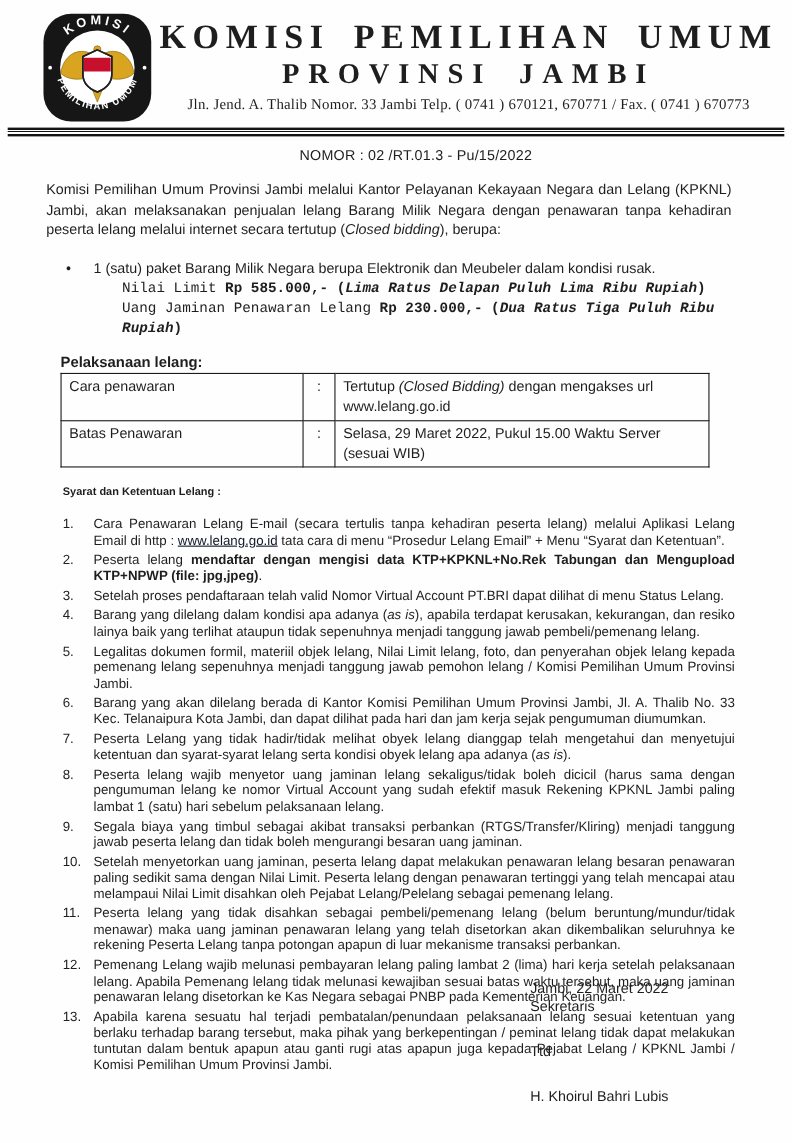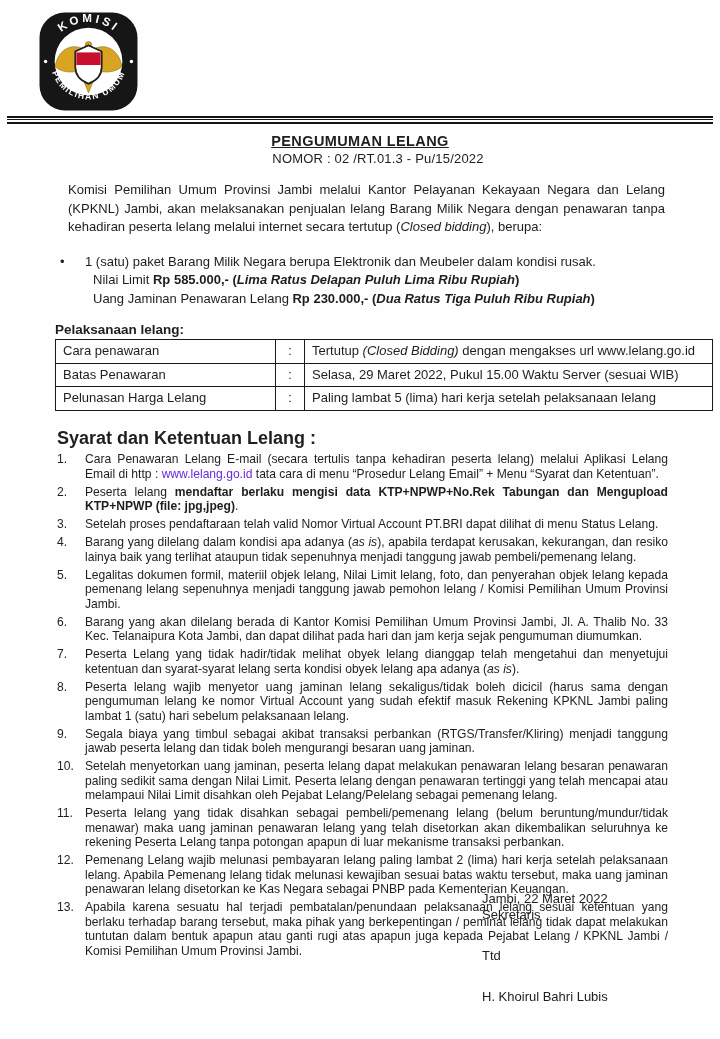--- a/index.html
+++ b/index.html
@@ -14,44 +14,44 @@
   .org1{font-size:31px;font-weight:bold;letter-spacing:6px;word-spacing:8px;line-height:1.05;margin-top:6px;white-space:nowrap;}
   .org2{font-size:26px;font-weight:bold;letter-spacing:8px;word-spacing:10px;line-height:1.1;margin-top:2px;}
   .addr{font-size:13.5px;margin-top:6px;letter-spacing:0.2px;}
   .rule{margin:4px 7px 0 7px;height:8px;
     background:linear-gradient(#141414 0 2px,transparent 2px 3px,#141414 3px 4px,transparent 4px 6px,#141414 6px 8px);}
   
   .doc-title{ text-align:center;margin-top:9px;}
   .doc-title .t1{font-size:14.5px;font-weight:bold;text-decoration:underline;letter-spacing:0.4px;}
   .doc-title .t2{font-size:13px;margin-top:2px;letter-spacing:0.2px;margin-left:36px;}
   
-  .intro{margin:15px 55px 0 68px;font-size:13px;line-height:1.44;text-align:justify;}
+  .intro{margin:15px 55px 0 42px;font-size:13px;line-height:1.44;text-align:justify;}
   
   .item{margin:16px 55px 0 60px;font-size:13px;line-height:1.4;}
   .item .l1{display:flex;}
   .item .marker{width:25px;flex:0 0 25px;}
-  .item .sub{margin-left:33px;}
+  .item .sub{margin-left:51px;font-family:Liberation Mono, monospace;}
   
   .tbl-heading{margin:14px 0 2px 55px;font-size:13.5px;font-weight:bold;}
-  table.exec{border-collapse:collapse;margin-left:55px;width:658px;table-layout:fixed;border-radius:18px;}
+  table.exec{border-collapse:collapse;margin-left:55px;width:590px;table-layout:fixed;border-radius:18px;}
   table.exec td{border:1.5px solid #1a1a1a;font-size:13px;padding:2px 7px;vertical-align:top;line-height:1.45;}
   td.c-label{width:205px;}
   td.c-sep{width:14px;text-align:center;padding:2px 2px;}
   
-  .terms-heading{margin:17px 0 3px 57px;font-size:18px;font-weight:bold;}
+  .terms-heading{margin:17px 0 16px 57px;font-size:10px;font-weight:bold;}
   ol.terms{list-style:none;margin:0 52px 0 57px;padding:0;font-size:12.1px;line-height:1.2;}
   li.term{display:flex;margin-bottom:3.5px;}
   .t-num{flex:0 0 28px;}
   .t-body{flex:1;text-align:justify;}
   
   .sg-n{}
   .sg-b{font-weight:bold;}
   .sg-i{font-style:italic;}
   .sg-bi{font-weight:bold;font-style:italic;}
-  .sg-link{color:#6d28d9;cursor:pointer;}
+  .sg-link{color:#0f172a;text-decoration:underline;cursor:pointer;}
   
   .sign{position:absolute;left:482px;top:891px;font-size:13px;line-height:1.25;}
   .sign .gap1{height:24px;}
   .sign .gap2{height:25px;}
 </style>
 </head>
 <body>
 
 <div class="page">
 
@@ -75,26 +75,30 @@
       <g>
         <path d="M17,55 C20,36 36,31 47,39 L45,58 C34,62 23,61 17,55 Z" fill="#d9a520" stroke="#8a6a10" stroke-width="0.6"></path>
         <path d="M83,55 C80,36 64,31 53,39 L55,58 C66,62 77,61 83,55 Z" fill="#d9a520" stroke="#8a6a10" stroke-width="0.6"></path>
         <circle cx="50" cy="33.5" r="3.2" fill="#d9a520" stroke="#8a6a10" stroke-width="0.6"></circle>
         <path d="M46,71 L50,81 L54,71 Z" fill="#d9a520" stroke="#8a6a10" stroke-width="0.6"></path>
         <path d="M50,34 L63,40 L63,56 Q63,67 50,72 Q37,67 37,56 L37,40 Z" fill="#ffffff" stroke="#222222" stroke-width="1.4"></path>
         <path d="M38,41 L62,41 L62,53.5 L38,53.5 Z" fill="#c8102e"></path>
         <path d="M50,34 L63,40 L63,56 Q63,67 50,72 Q37,67 37,56 L37,40 Z" fill="none" stroke="#222222" stroke-width="1.4"></path>
       </g>
     </svg>
+    <div class="header-text">
+      <div class="org1">KOMISI PEMILIHAN UMUM</div>
+      <div class="org2">PROVINSI JAMBI</div>
+      <div class="addr">Jln. Jend. A. Thalib Nomor. 33 Jambi Telp. ( 0741 ) 670121, 670771 / Fax. ( 0741 ) 670773</div>
+    </div>
   </div>
 
   <div class="rule"></div>
 
   <div class="doc-title">
-    <div class="t1">PENGUMUMAN LELANG</div>
     <div class="t2">NOMOR : 02 /RT.01.3 - Pu/15/2022</div>
   </div>
 
   <div class="intro"><span class="sg-n">Komisi Pemilihan Umum Provinsi Jambi melalui Kantor Pelayanan Kekayaan Negara dan Lelang (KPKNL) Jambi, akan melaksanakan penjualan lelang Barang Milik Negara dengan penawaran tanpa kehadiran peserta lelang melalui internet secara tertutup (</span><span class="sg-i">Closed bidding</span><span class="sg-n">), berupa:</span></div>
 
   <div class="item">
     <div class="l1">
       <span class="marker">•</span>
       <span>1 (satu) paket Barang Milik Negara berupa Elektronik dan Meubeler dalam kondisi rusak.</span>
     </div>
@@ -112,39 +116,32 @@
             <div class="val-line"><span class="sg-n">Tertutup </span><span class="sg-i">(Closed Bidding)</span><span class="sg-n"> dengan mengakses url www.lelang.go.id</span></div>
           </td>
         </tr>
         <tr>
           <td class="c-label">Batas Penawaran</td>
           <td class="c-sep">:</td>
           <td class="c-val">
             <div class="val-line"><span class="sg-n">Selasa, 29 Maret 2022, Pukul 15.00 Waktu Server (sesuai WIB)</span></div>
           </td>
         </tr>
-        <tr>
-          <td class="c-label">Pelunasan Harga Lelang</td>
-          <td class="c-sep">:</td>
-          <td class="c-val">
-            <div class="val-line"><span class="sg-n">Paling lambat 5 (lima) hari kerja setelah pelaksanaan lelang</span></div>
-          </td>
-        </tr>
       </tbody>
   </table>
 
   <div class="terms-heading">Syarat dan Ketentuan Lelang :</div>
   <ol class="terms">
       <li class="term">
         <span class="t-num">1.</span>
         <div class="t-body"><span class="sg-n">Cara Penawaran Lelang E-mail (secara tertulis tanpa kehadiran peserta lelang) melalui Aplikasi Lelang Email di http : </span><span class="sg-link">www.lelang.go.id</span><span class="sg-n"> tata cara di menu “Prosedur Lelang Email” + Menu “Syarat dan Ketentuan”.</span></div>
       </li>
       <li class="term">
         <span class="t-num">2.</span>
-        <div class="t-body"><span class="sg-n">Peserta lelang </span><span class="sg-b">mendaftar berlaku mengisi data KTP+NPWP+No.Rek Tabungan dan Mengupload KTP+NPWP (file: jpg,jpeg)</span><span class="sg-n">.</span></div>
+        <div class="t-body"><span class="sg-n">Peserta lelang </span><span class="sg-b">mendaftar dengan mengisi data KTP+KPKNL+No.Rek Tabungan dan Mengupload KTP+NPWP (file: jpg,jpeg)</span><span class="sg-n">.</span></div>
       </li>
       <li class="term">
         <span class="t-num">3.</span>
         <div class="t-body"><span class="sg-n">Setelah proses pendaftaraan telah valid Nomor Virtual Account PT.BRI dapat dilihat di menu Status Lelang.</span></div>
       </li>
       <li class="term">
         <span class="t-num">4.</span>
         <div class="t-body"><span class="sg-n">Barang yang dilelang dalam kondisi apa adanya (</span><span class="sg-i">as is</span><span class="sg-n">), apabila terdapat kerusakan, kekurangan, dan resiko lainya baik yang terlihat ataupun tidak sepenuhnya menjadi tanggung jawab pembeli/pemenang lelang.</span></div>
       </li>
       <li class="term">

